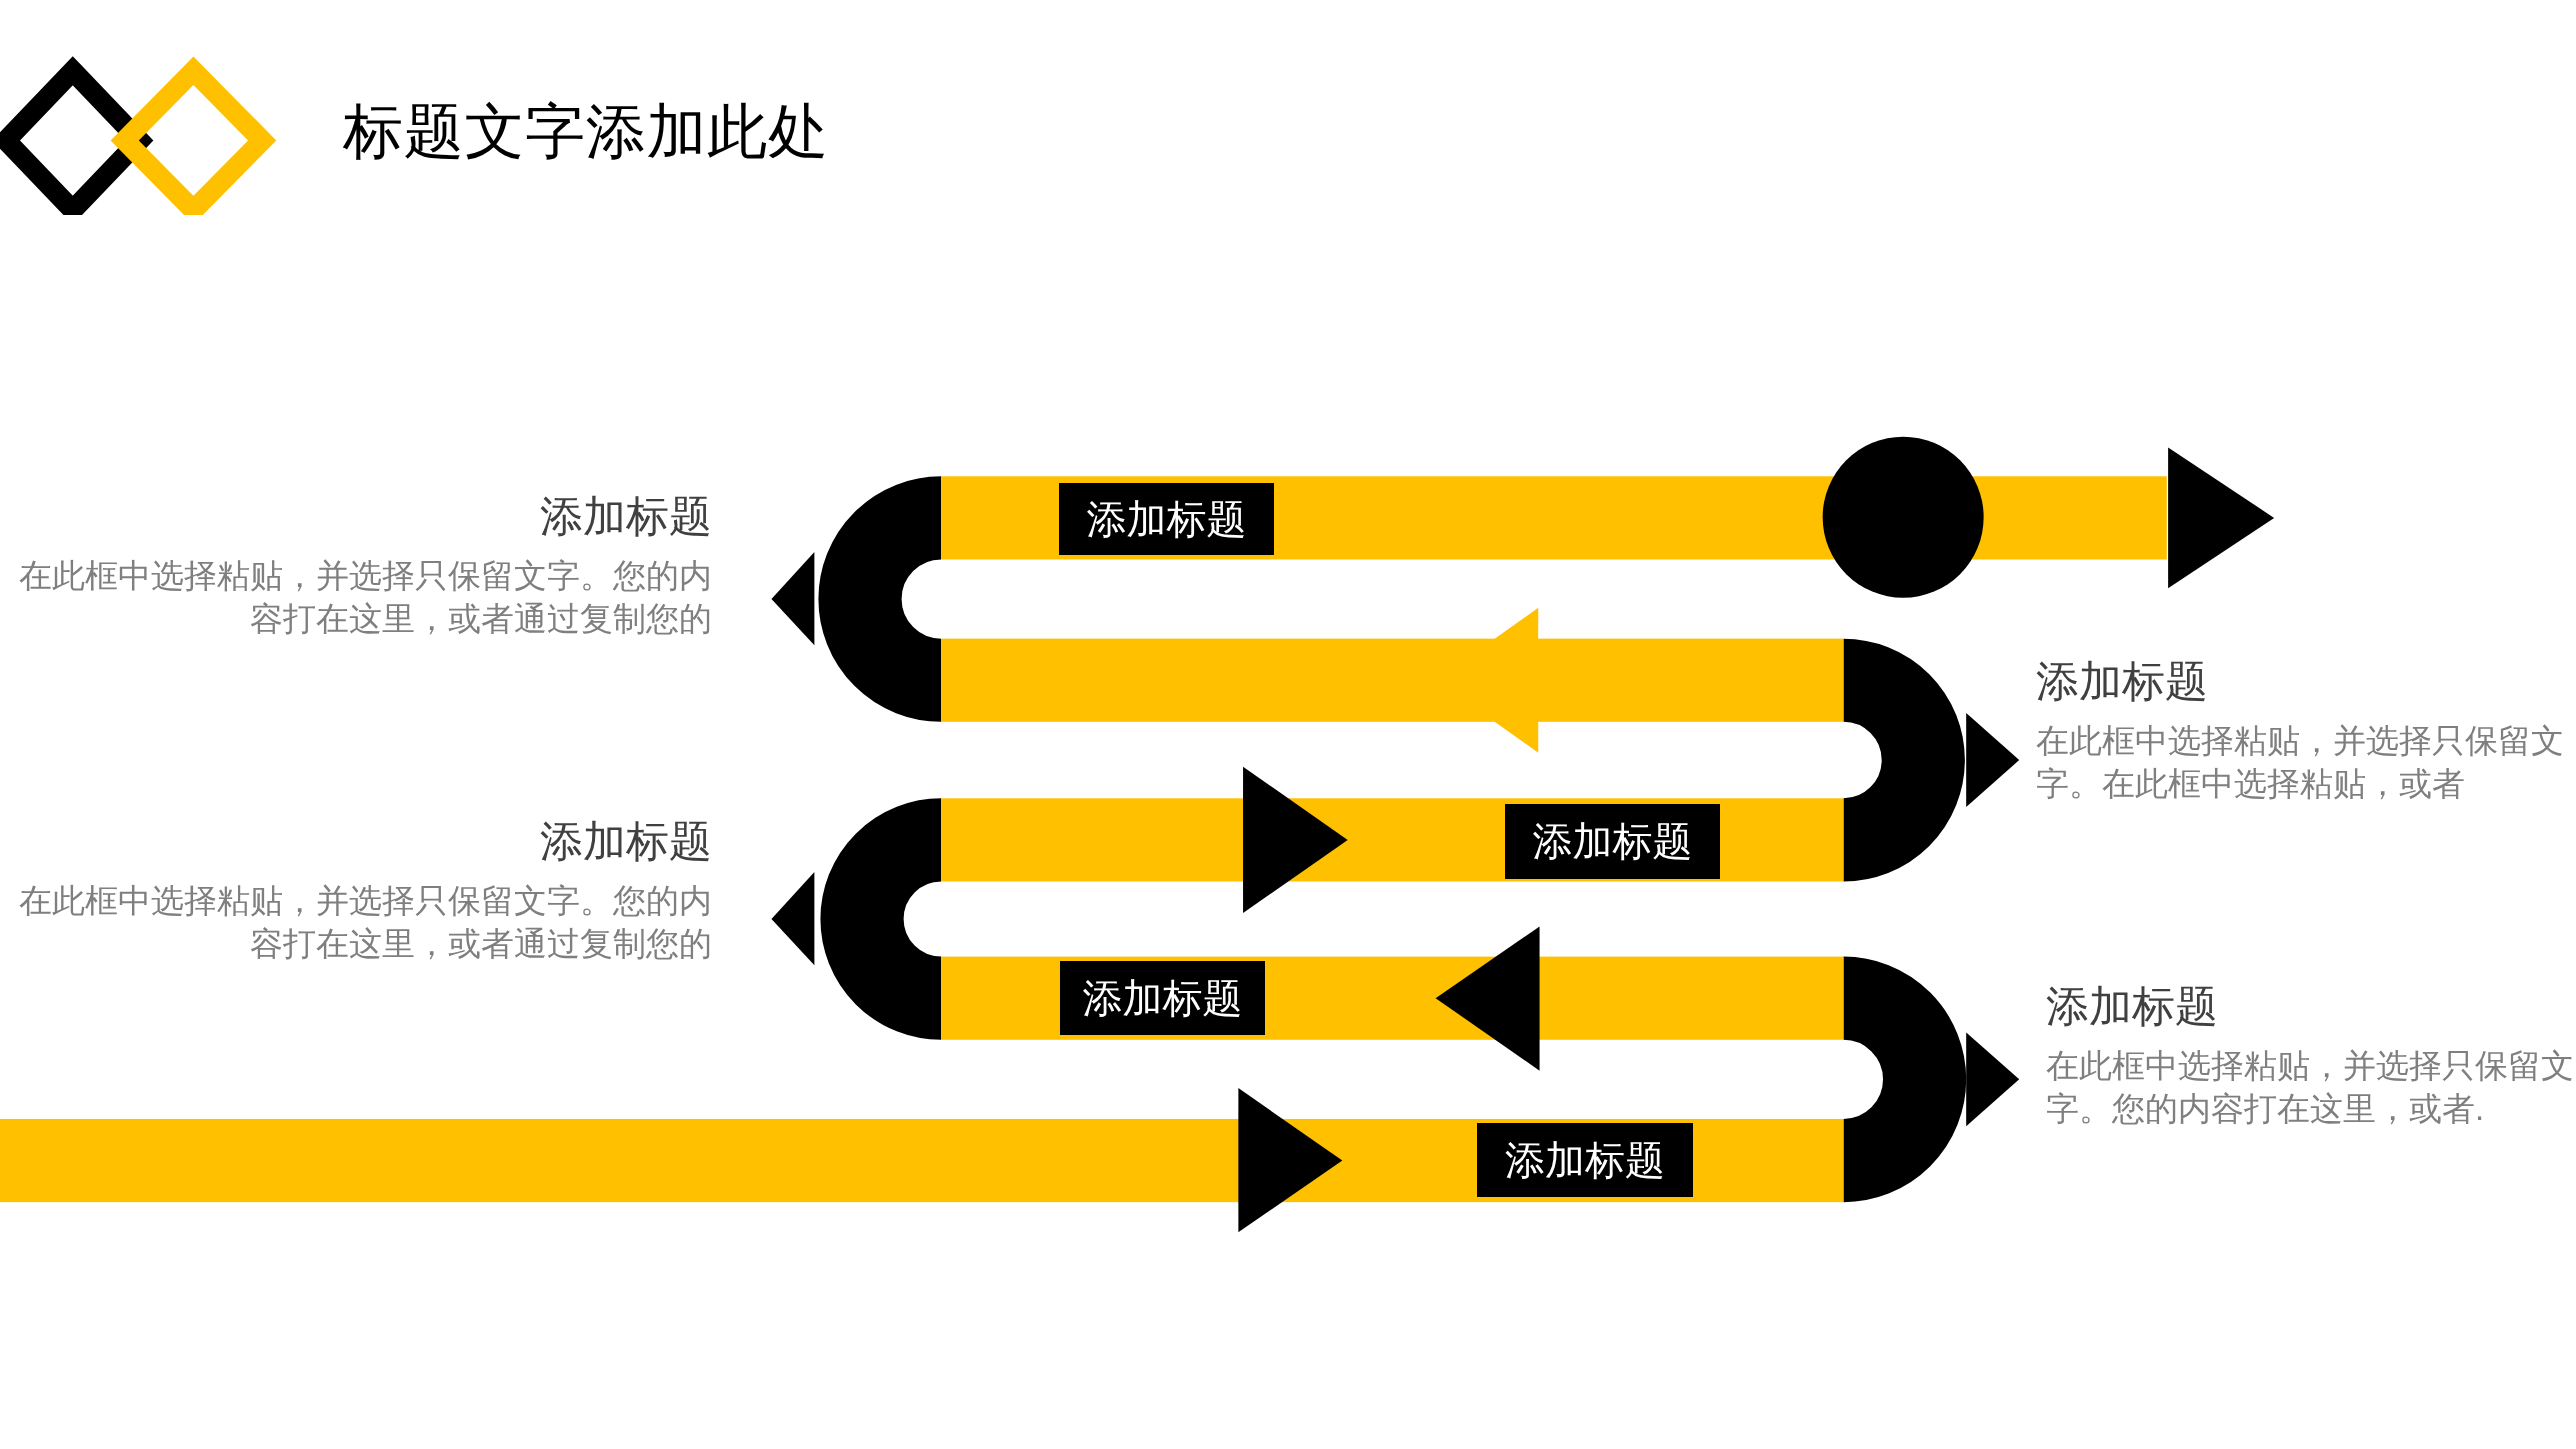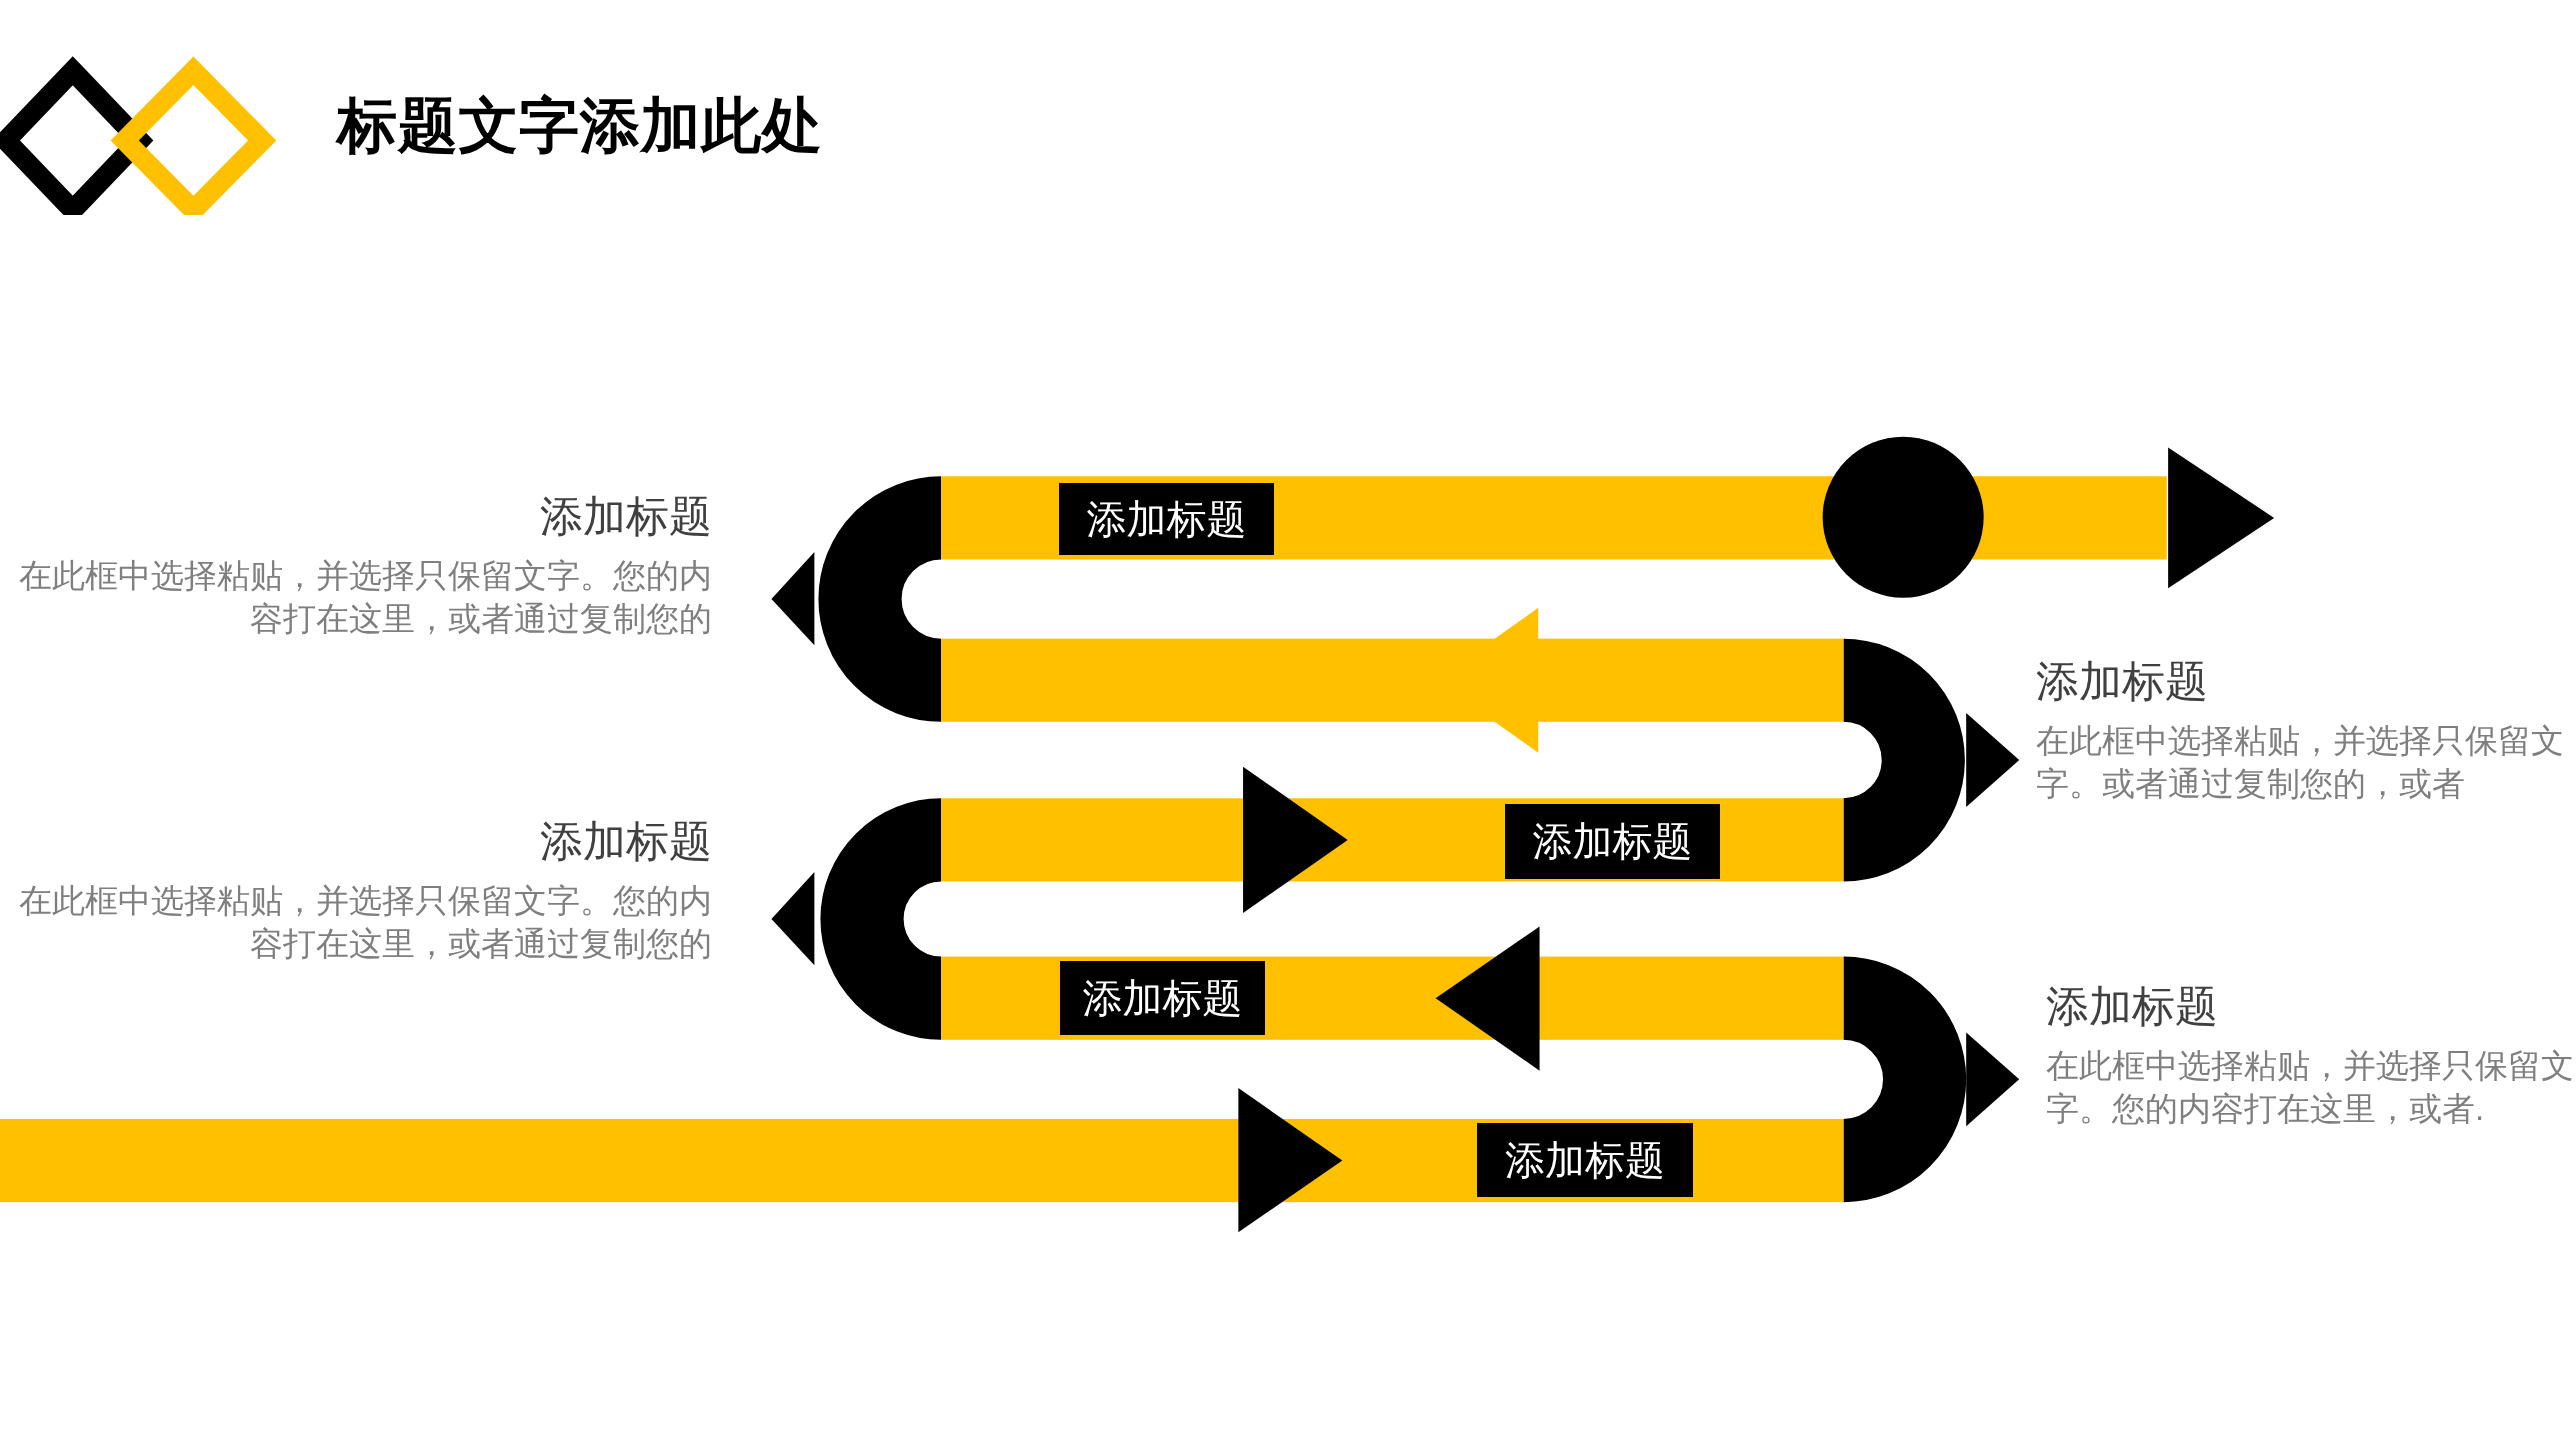--- a/index.html
+++ b/index.html
@@ -18,22 +18,22 @@
     overflow:hidden;
     font-family:"Liberation Sans", sans-serif;
   }
   .slide{position:absolute;inset:0;width:2576px;height:1449px;}
 
   
   .logo{position:absolute;left:0;top:27px;width:295px;height:188px;}
   .logo .d-black{fill:none;stroke:var(--ink);stroke-width:30;}
   .logo .d-yellow{fill:none;stroke:var(--accent);stroke-width:30;}
   .title{
-    position:absolute;left:333px;top:86px;margin:4px;
-    font-size:60px;line-height:72px;font-weight:bold;
+    position:absolute;left:333px;top:86px;margin:10px;
+    font-size:60px;line-height:72px;font-weight:normal;
     color:var(--ink);letter-spacing:0.7px;white-space:nowrap;
   }
 
   
   .diagram{position:absolute;left:0;top:0;width:2576px;height:1449px;}
   .diagram .arc{fill:none;stroke:var(--ink);stroke-width:124;}
   .diagram .bar{fill:var(--accent);}
   .diagram .blk{fill:var(--ink);}
   .diagram .yel{fill:var(--accent);}
 
@@ -121,21 +121,21 @@
     <div class="co-body">
       <div class="co-line">在此框中选择粘贴，并选择只保留文字。您的内</div>
       <div class="co-line">容打在这里，或者通过复制您的</div>
     </div>
   </div>
 
   <div class="callout right co3">
     <div class="co-title">添加标题</div>
     <div class="co-body">
       <div class="co-line">在此框中选择粘贴，并选择只保留文</div>
-      <div class="co-line">字。或者通过复制您的，或者</div>
+      <div class="co-line">字。在此框中选择粘贴，或者</div>
     </div>
   </div>
 
   <div class="callout right co4">
     <div class="co-title">添加标题</div>
     <div class="co-body">
       <div class="co-line">在此框中选择粘贴，并选择只保留文</div>
       <div class="co-line">字。您的内容打在这里，或者.</div>
     </div>
   </div>

